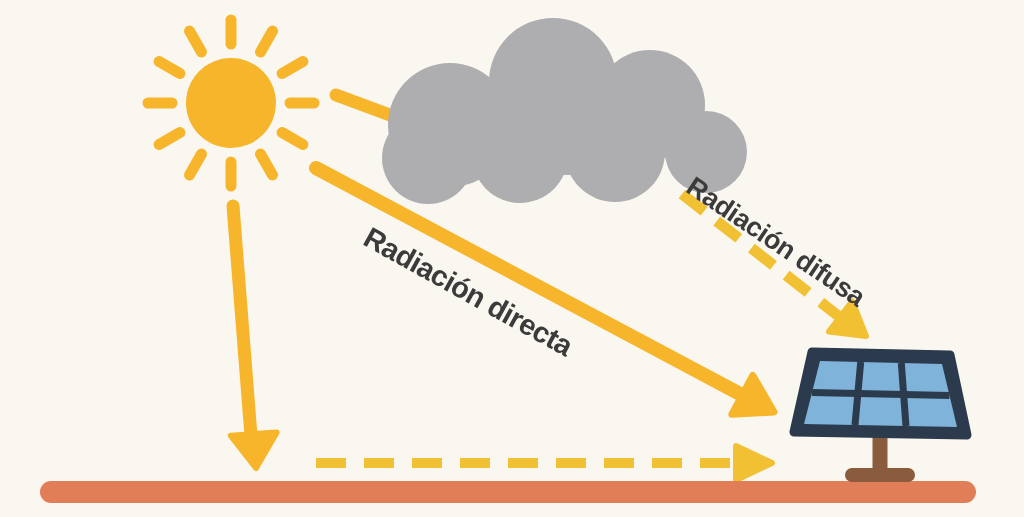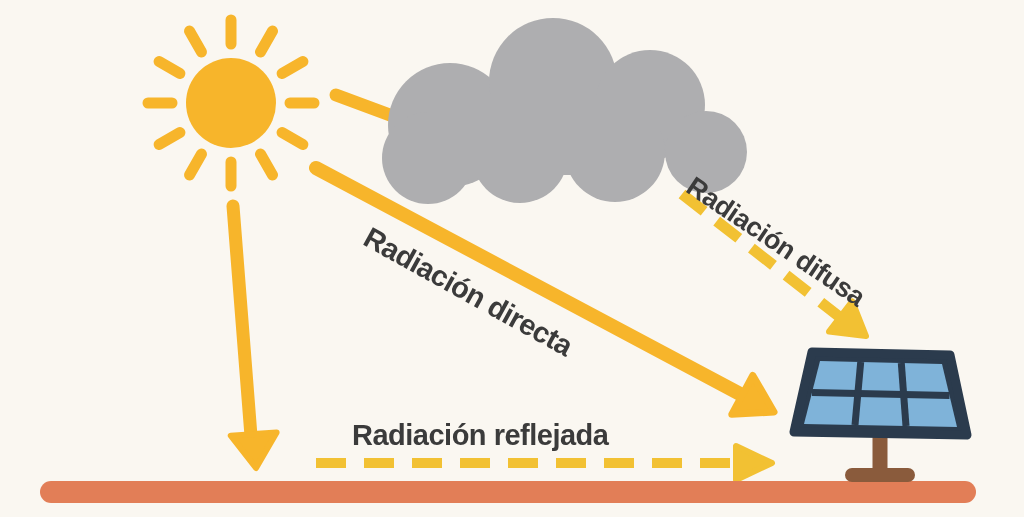--- a/index.html
+++ b/index.html
@@ -110,15 +110,14 @@
         <line x1="901.3" y1="363" x2="906" y2="426"></line>
       </g>
     </g>
 
   </svg>
 
   <div class="label label-directa">Radiación directa</div>
 
   <div class="label label-difusa">Radiación difusa</div>
 
-  <div class="label label-reflejada">Radiación reflejada</div>
 
 </div>
 
 </body></html>

